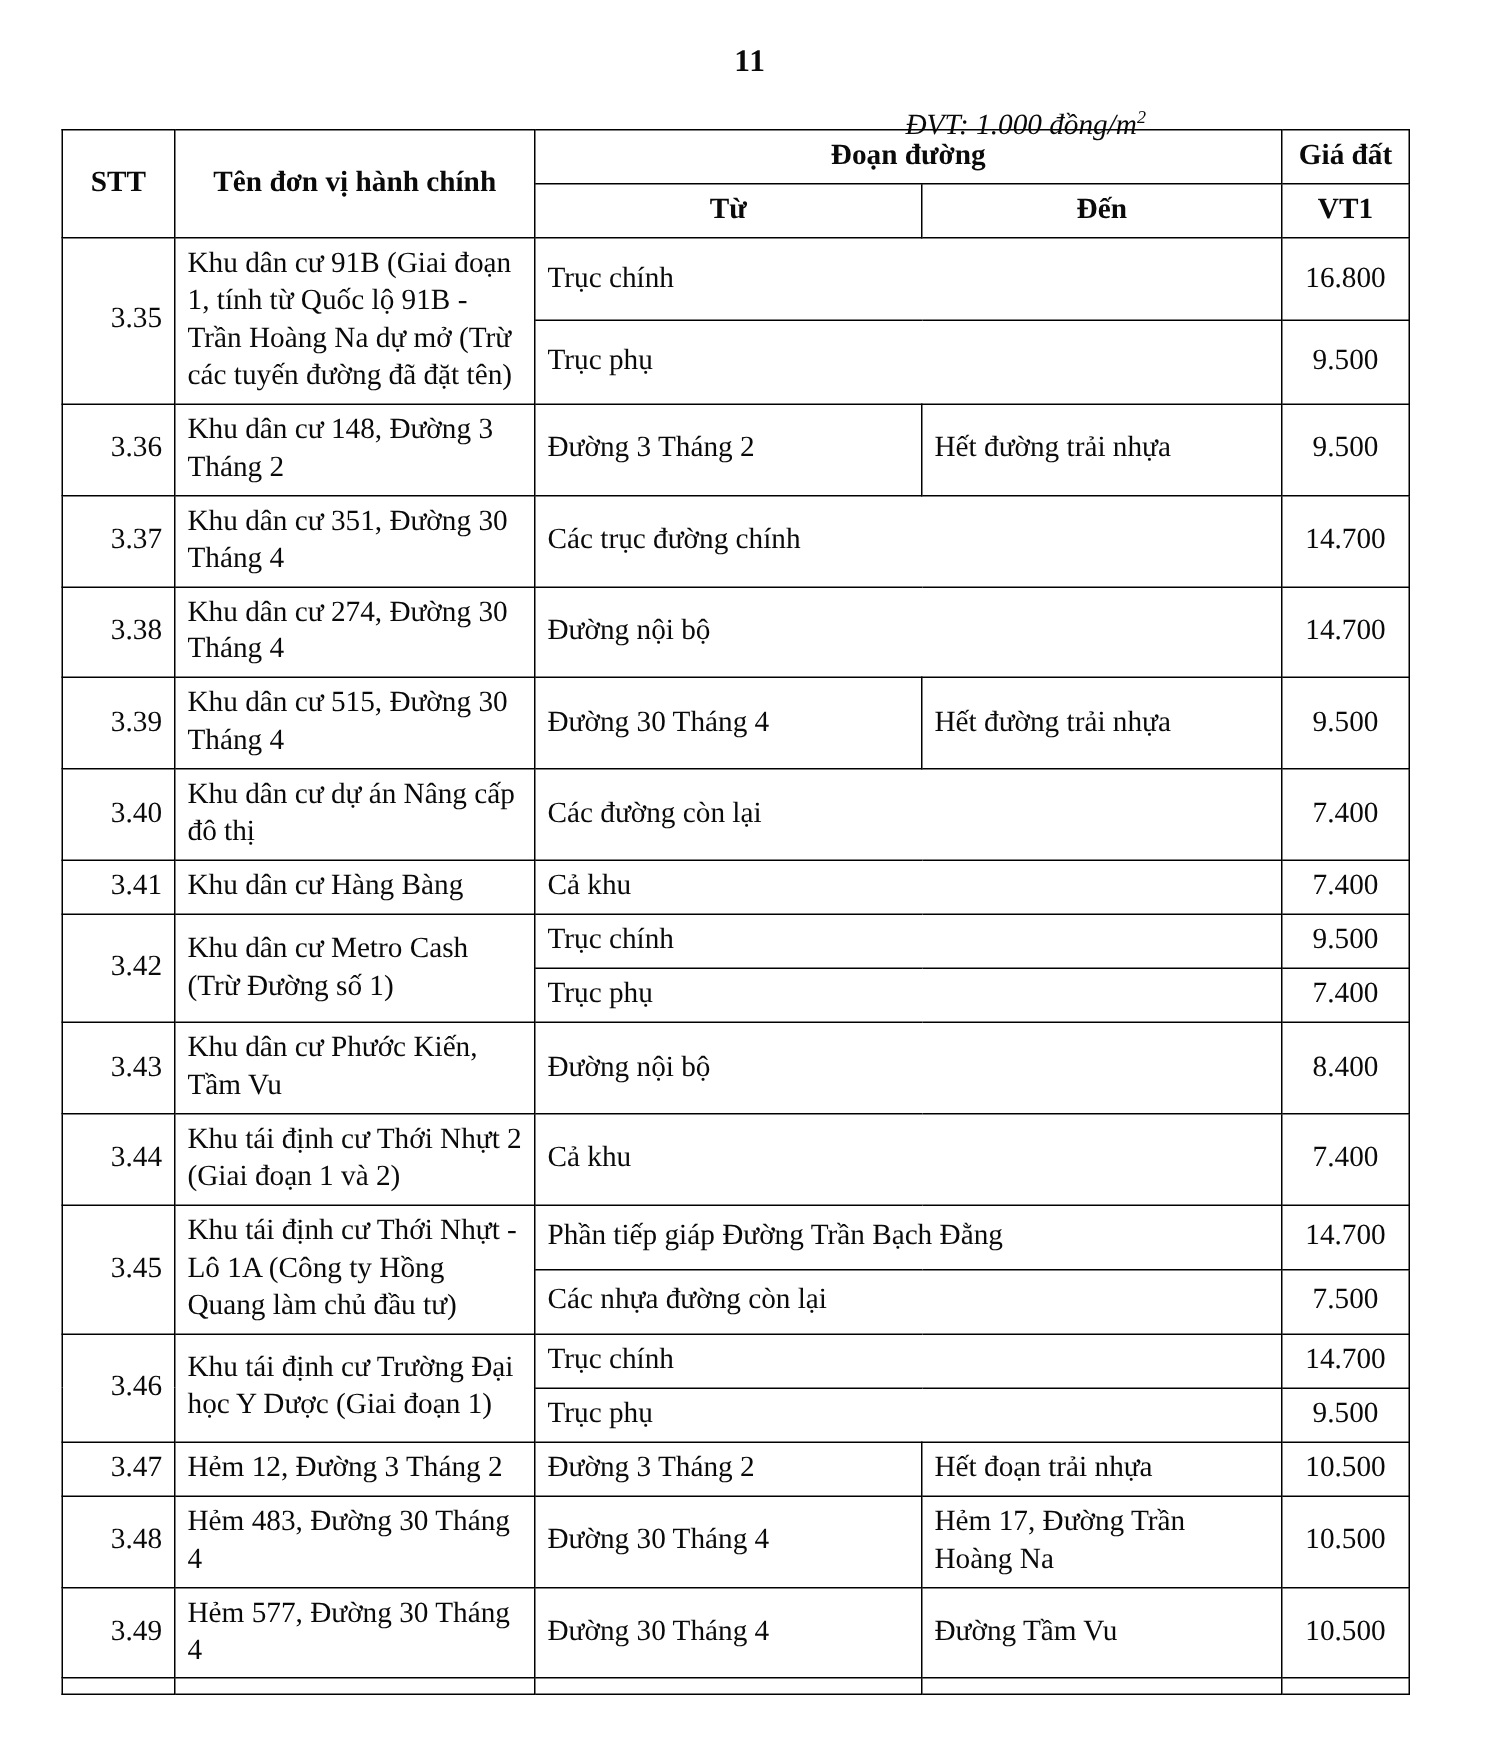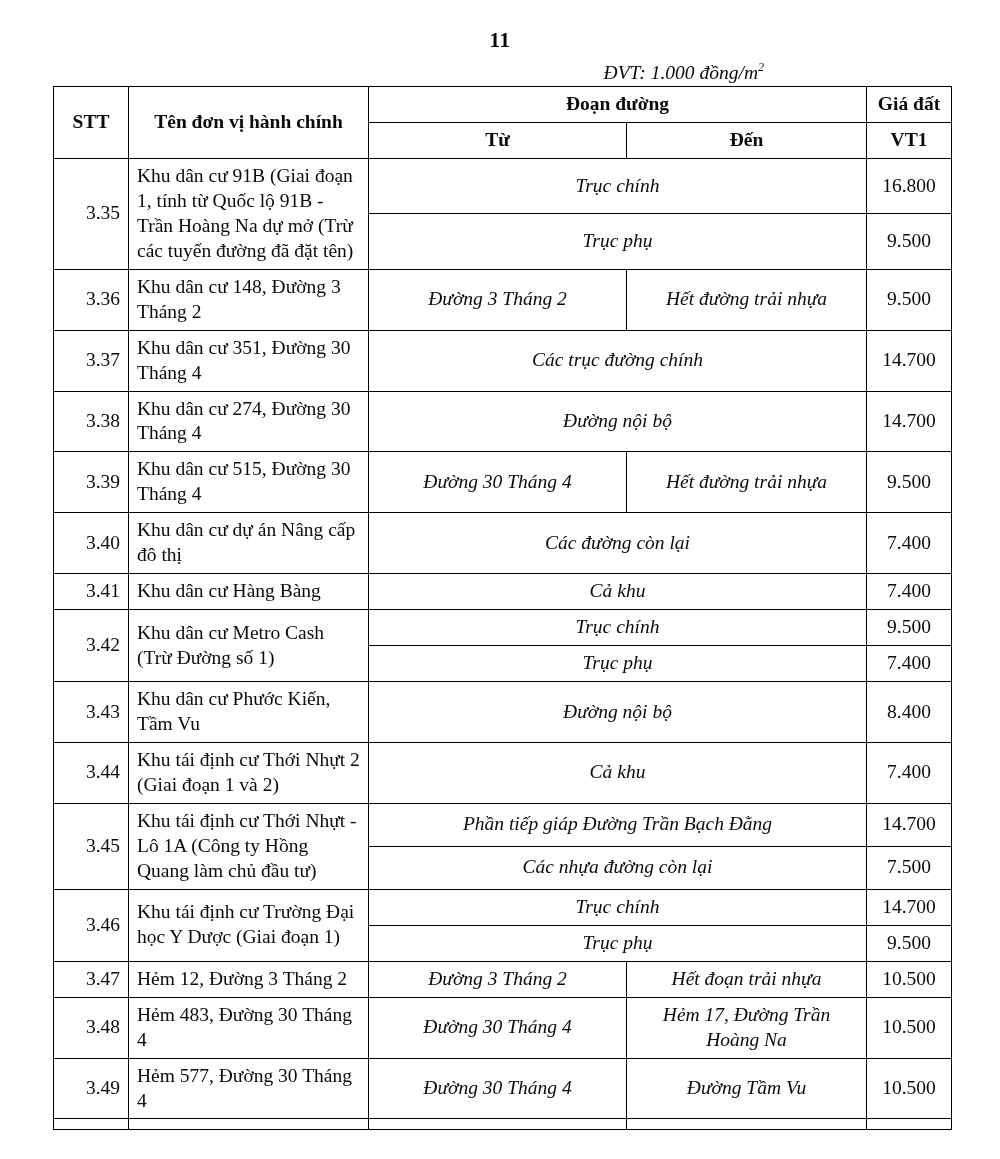--- a/index.html
+++ b/index.html
@@ -25,35 +25,35 @@
     top: 28px;
     left: 0;
     width: 1000px;
     text-align: center;
     font-size: 21px;
     font-weight: bold;
     letter-spacing: 0.5px;
   }
   .unit-note {
     position: absolute;
-    top: 60px;
+    top: 71px;
     right: 52px;
     font-size: 19.5px;
     font-style: italic;
     white-space: nowrap;
     text-align: right;
   }
   .unit-note sup {
     font-size: 12px;
     vertical-align: super;
   }
   .table-wrap {
     position: absolute;
     top: 86px;
-    left: 53px;
+    left: 41px;
     width: 898px;
   }
   table.price-table {
     border-collapse: collapse;
     width: 898px;
     table-layout: fixed;
   }
   table.price-table td,
   table.price-table th {
     border: 1.6px solid #000000;
@@ -77,23 +77,22 @@
   td.stt {
     text-align: right;
     font-size: 19.5px;
   }
   td.name {
     text-align: left;
     padding-left: 8px;
     padding-right: 4px;
   }
   td.seg {
-    text-align: center;
+    text-align: left;
     padding-left: 9px;
-    font-style: italic;
   }
   td.price {
     text-align: center;
     padding-right: 9px;
     white-space: nowrap;
   }
   .clip-row td { border-bottom: none; height: 9px; padding: 0; }
 </style>
 </head>
 <body>

